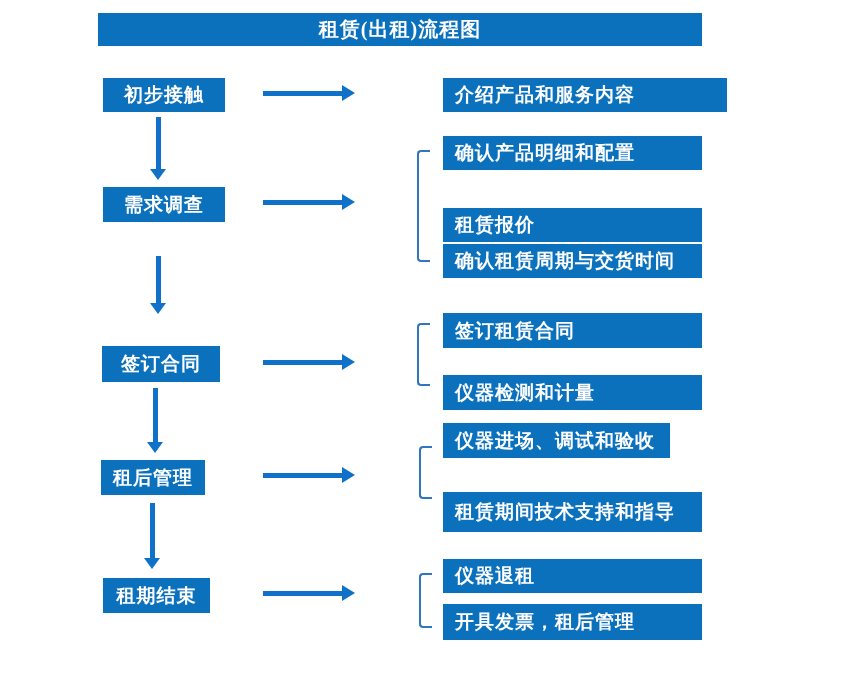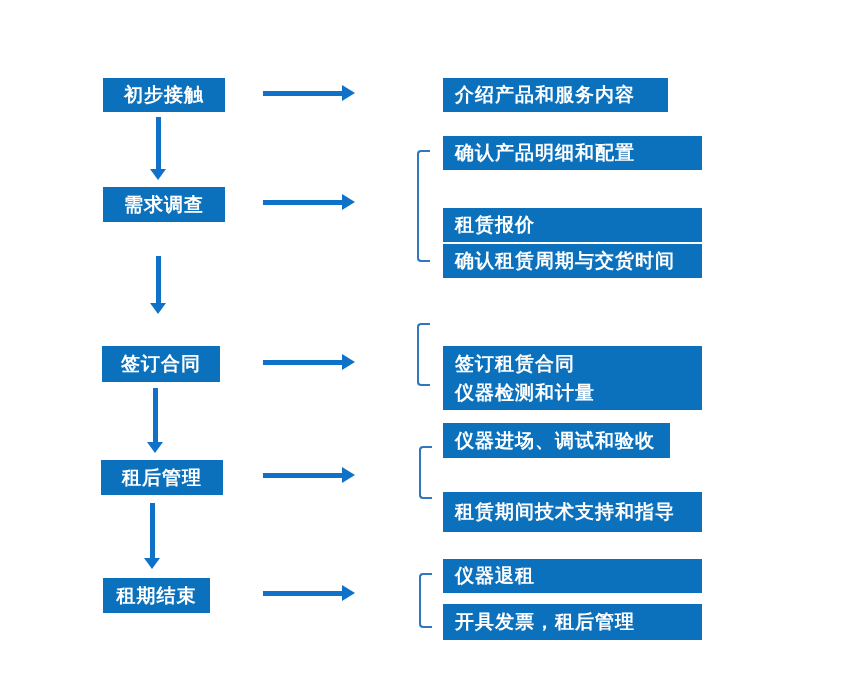--- a/index.html
+++ b/index.html
@@ -37,29 +37,29 @@
     justify-content:center;
     font-size:20px;
   }
   .step{ justify-content:center; }
   .detail{ padding-left:12px; }
 
   
   .s0{left:103px; top:78px;  width:122px; height:34px;}
   .s1{left:103px; top:187px; width:122px; height:35px;}
   .s2{left:102px; top:346px; width:118px; height:36px;}
-  .s3{left:101px; top:460px; width:122px; height:35px;}
+  .s3{left:101px; top:460px; width:104px; height:35px;}
   .s4{left:103px; top:578px; width:107px; height:35px;}
 
   
-  .d0_0{left:443px; top:78px;  width:225px; height:34px;text-align:right;}
+  .d0_0{left:443px; top:78px;  width:284px; height:34px;text-align:right;}
   .d1_0{left:443px; top:136px; width:259px; height:34px;}
   .d1_1{left:443px; top:188px; width:259px; height:34px;margin-top:20px;}
   .d1_2{left:443px; top:244px; width:259px; height:34px;}
-  .d2_0{left:443px; top:313px; width:259px; height:35px;margin-top:33px;}
+  .d2_0{left:443px; top:313px; width:259px; height:35px;}
   .d2_1{left:443px; top:375px; width:259px; height:35px;}
   .d3_0{left:443px; top:423px; width:227px; height:35px;}
   .d3_1{left:443px; top:492px; width:259px; height:40px;}
   .d4_0{left:443px; top:559px; width:259px; height:34px;text-align:center;}
   .d4_1{left:443px; top:604px; width:259px; height:36px;}
 
   
   .h-arrow{position:absolute; width:92px; height:16px;}
   .h-arrow::before{
     content:""; position:absolute; left:0; right:12px; top:5.5px; height:5px;
@@ -105,20 +105,21 @@
   .b1{left:417px; top:150px; height:112px;}
   .b2{left:417px; top:323px; height:63px;}
   .b3{left:419px; top:446px; height:53px;}
   .b4{left:419px; top:573px; height:55px;}
 </style>
 </head>
 <body>
 
 <div class="canvas">
 
+  <div class="box title-bar">租赁(出租)流程图</div>
 
   <div class="box step s0">初步接触</div>
   <div class="h-arrow h0"></div>
   <div class="box detail d0_0">介绍产品和服务内容</div>
   <div class="v-arrow v0"></div>
 
   <div class="box step s1">需求调查</div>
   <div class="h-arrow h1"></div>
   <div class="bracket b1"></div>
   <div class="box detail d1_0">确认产品明细和配置</div>

